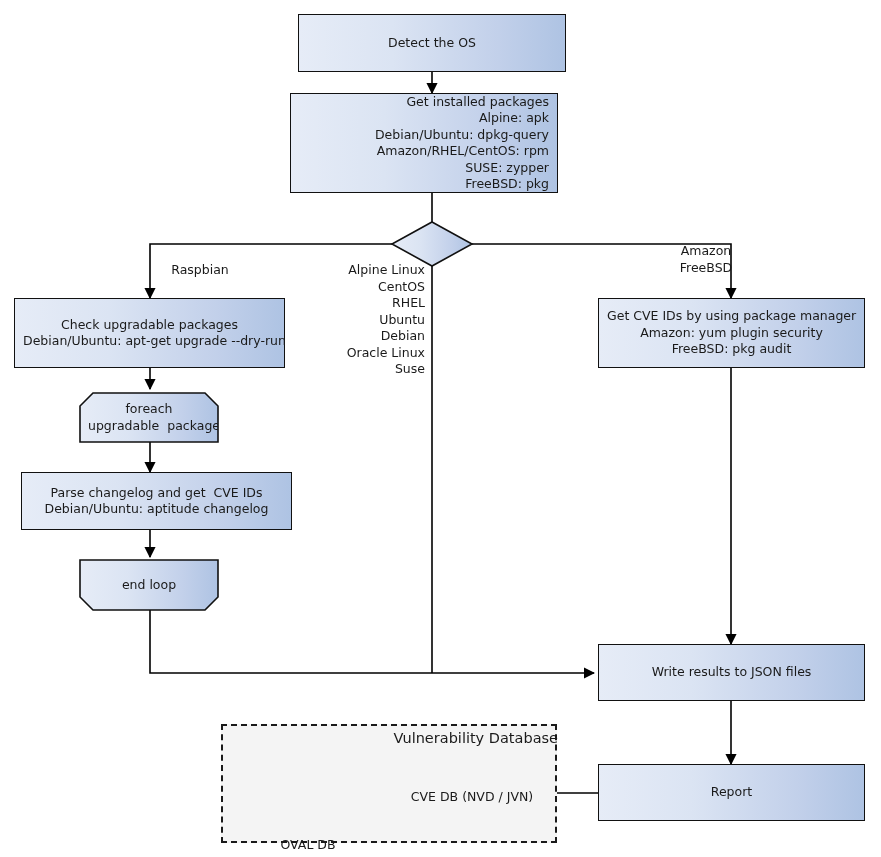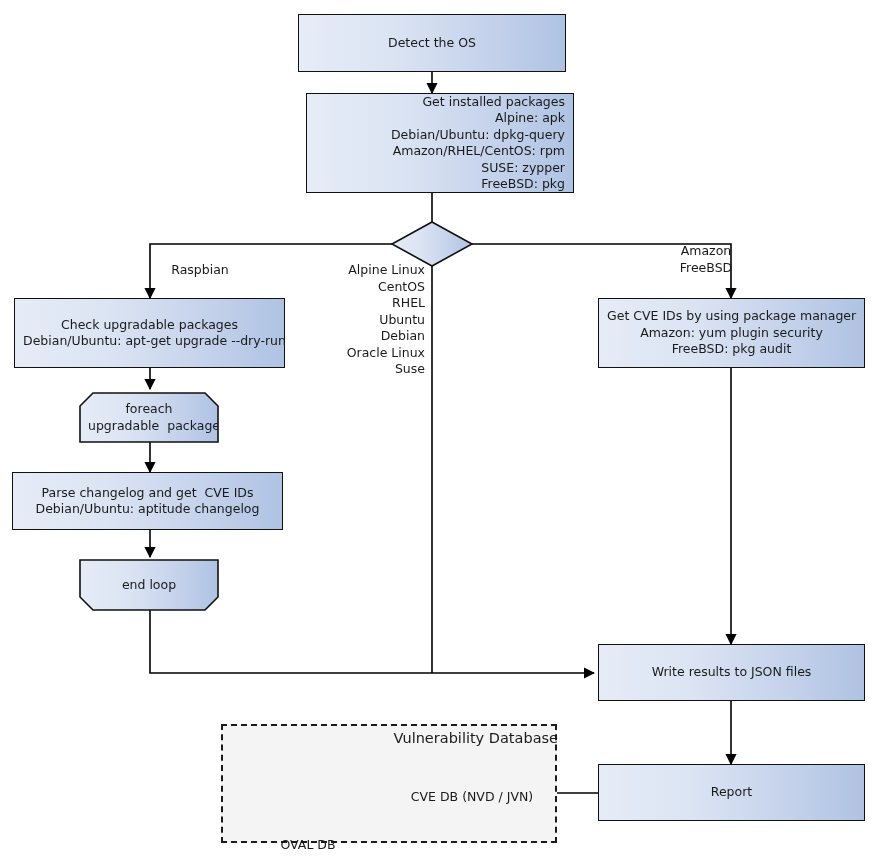--- a/index.html
+++ b/index.html
@@ -145,40 +145,40 @@
   <g>
     <path d="M 403 778 L 403 815 A 69 14 0 0 0 541 815 L 541 778 Z" fill="url(#cylGrad)" stroke="#333333" stroke-width="1.6"></path>
     <ellipse cx="472" cy="778" rx="69" ry="14" fill="url(#cylTopGrad)" stroke="#333333" stroke-width="1.6"></ellipse>
   </g>
 </svg>
 
 <div class="node align-center" style="left:298px; top:14px; width:268px; height:58px;">
   <span class="txt">Detect the OS</span>
 </div>
 
-<div class="node align-right" style="left:306px; top:93px; width:268px; height:100px;">
+<div class="node align-right" style="left:290px; top:93px; width:268px; height:100px;">
   <span class="txt">Get installed packages
 Alpine: apk
 Debian/Ubuntu: dpkg-query
 Amazon/RHEL/CentOS: rpm
 SUSE: zypper
 FreeBSD: pkg</span>
 </div>
 
 <div class="node align-center" style="left:14px; top:298px; width:271px; height:70px;">
   <span class="txt">Check upgradable packages
 Debian/Ubuntu: apt-get upgrade --dry-run</span>
 </div>
 
 <div class="node align-center loop-start" style="left:80px; top:393px; width:138px; height:49px;justify-content:center;">
   <span class="txt">foreach
 upgradable  packages</span>
 </div>
 
-<div class="node align-center" style="left:12px; top:472px; width:271px; height:58px;">
+<div class="node align-center" style="left:21px; top:472px; width:271px; height:58px;">
   <span class="txt">Parse changelog and get  CVE IDs
 Debian/Ubuntu: aptitude changelog</span>
 </div>
 
 <div class="node align-center loop-end" style="left:80px; top:560px; width:138px; height:50px;justify-content:flex-end;">
   <span class="txt">end loop</span>
 </div>
 
 <div class="node align-center" style="left:598px; top:298px; width:267px; height:70px;">
   <span class="txt">Get CVE IDs by using package manager

